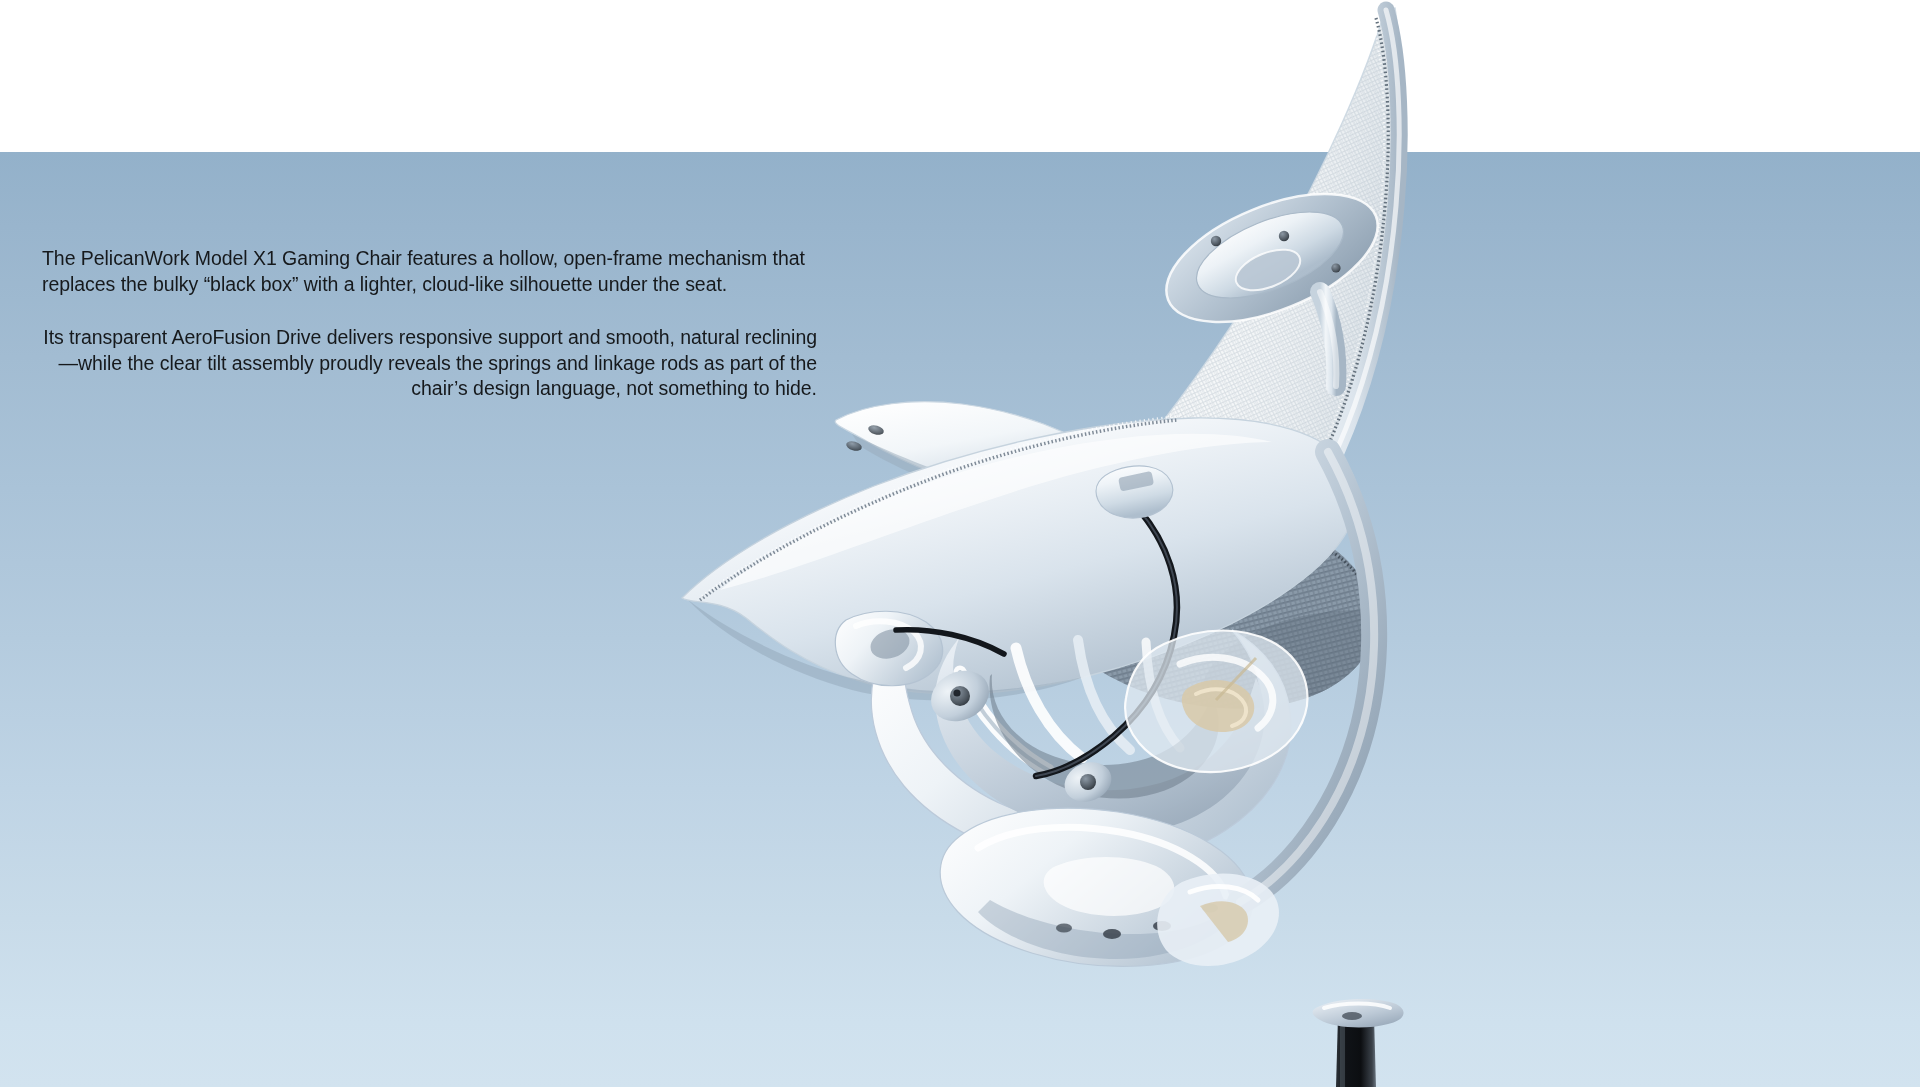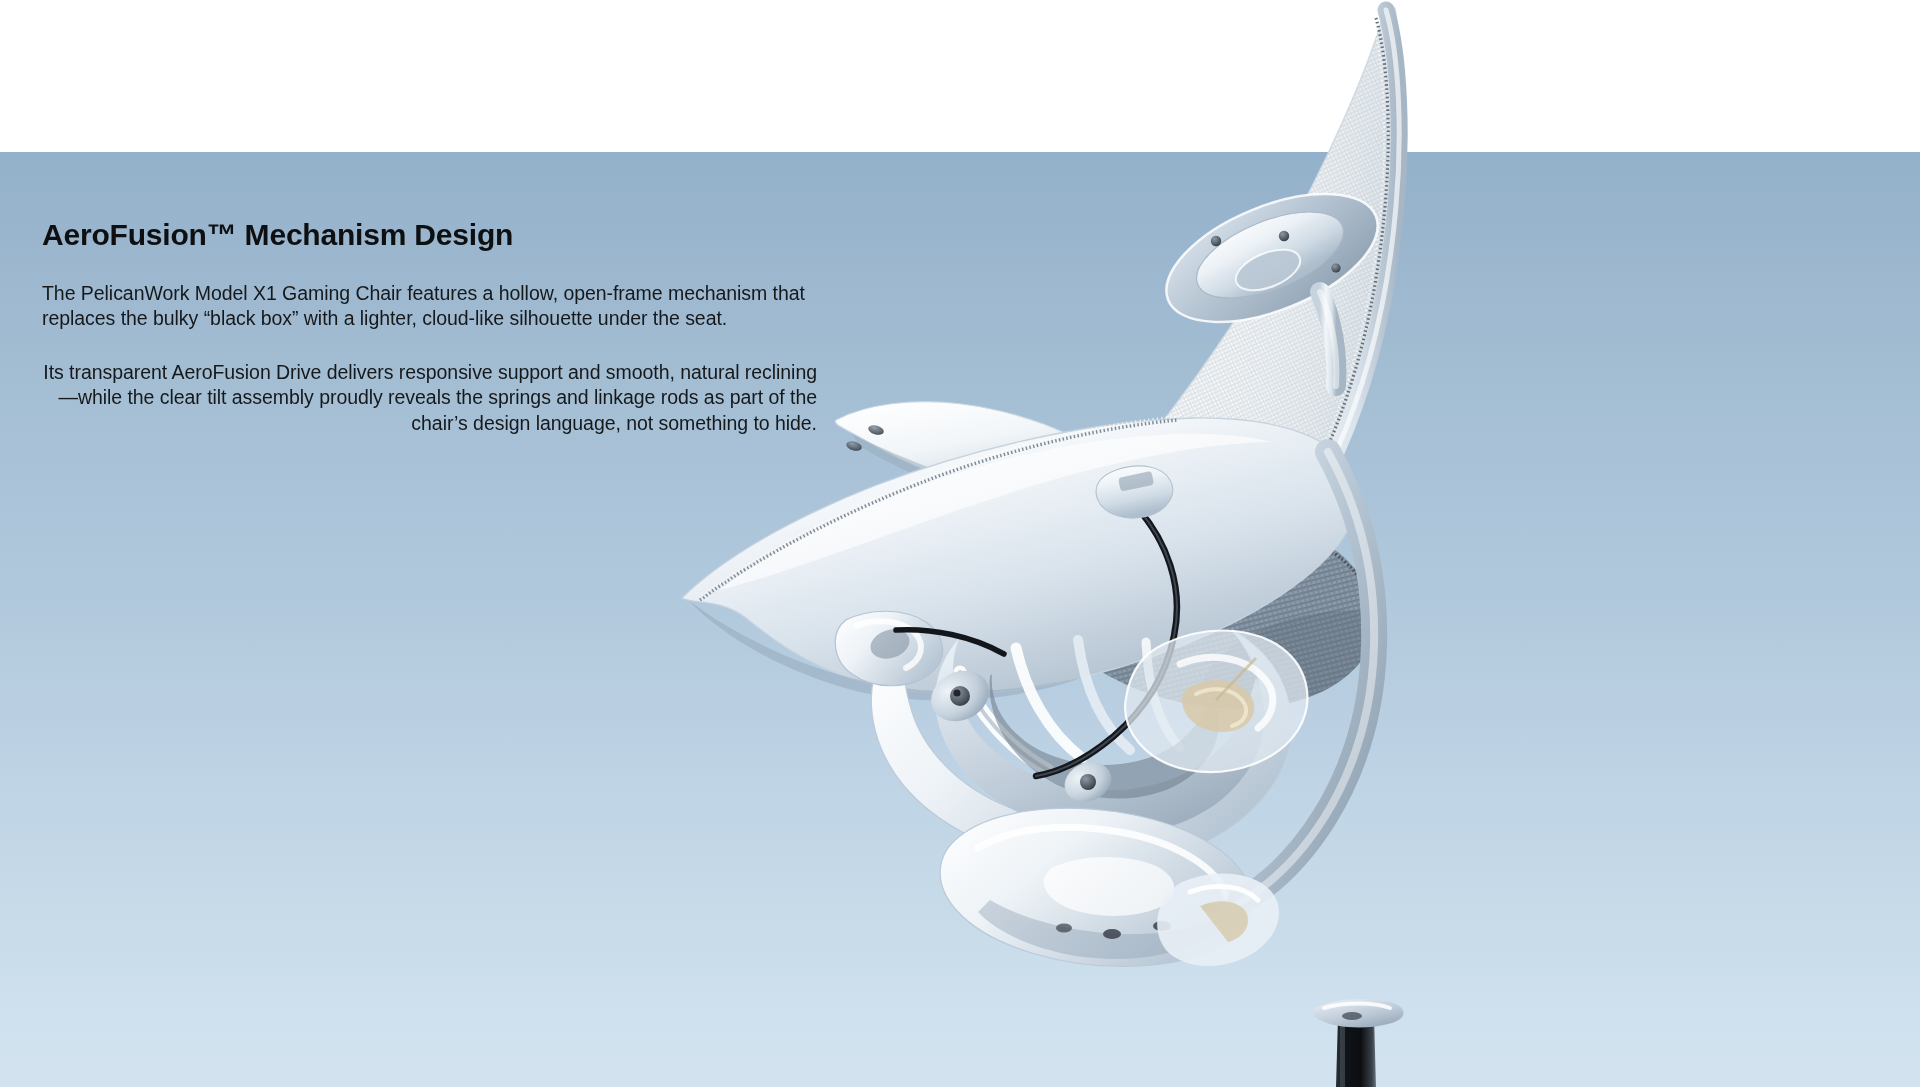--- a/index.html
+++ b/index.html
@@ -492,18 +492,17 @@
                  C706 1030 674 1028 660 1020
                  C650 1014 650 1010 660 1006 Z" fill="url(#gMechB)"></path>
         <path d="M664 1008 C684 1002 714 1002 730 1008" fill="none" stroke="#ffffff" stroke-width="4" stroke-linecap="round" opacity="0.85"></path>
         <ellipse cx="692" cy="1016" rx="10" ry="4" fill="#39424c" opacity="0.7"></ellipse>
       </g>
 
     </svg>
   </div>
 
   <div id="text-col">
-    <h1 id="page-title">AeroFusion™ Mechanism Design</h1>
     <p id="para-1" class="body-para">The PelicanWork Model X1 Gaming Chair features a hollow, open-frame mechanism that replaces the bulky “black box” with a lighter, cloud-like silhouette under the seat.</p>
     <p id="para-2" class="body-para">Its transparent AeroFusion Drive delivers responsive support and smooth, natural reclining—while the clear tilt assembly proudly reveals the springs and linkage rods as part of the chair’s design language, not something to hide.</p>
   </div>
 
 </div>
 
 </body></html>

